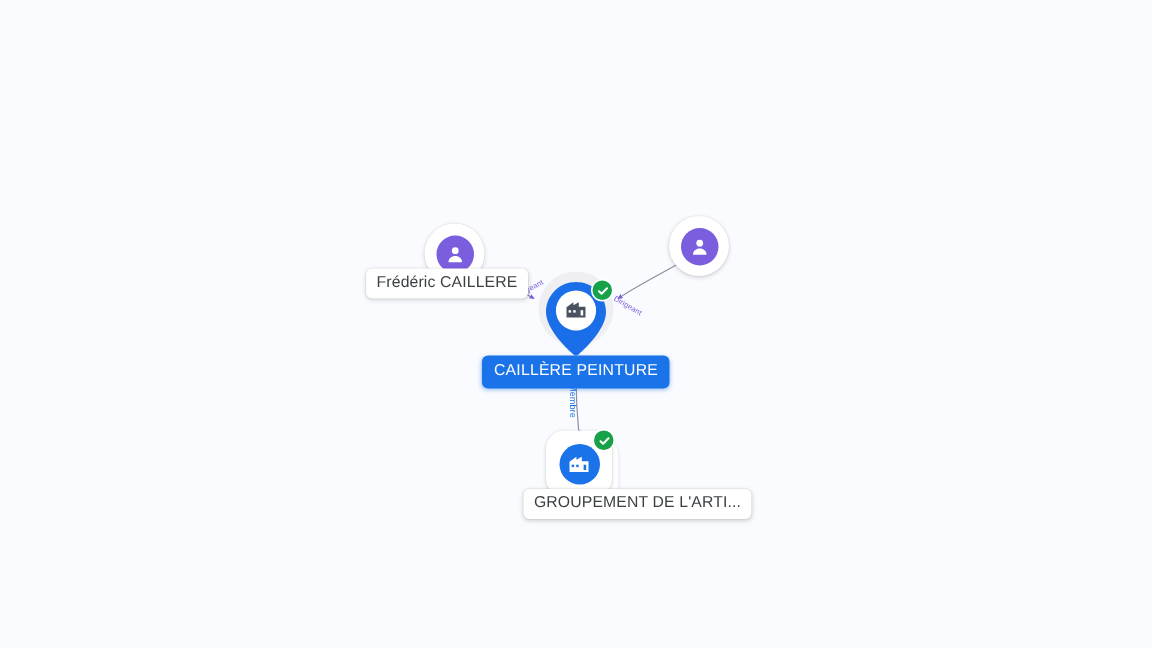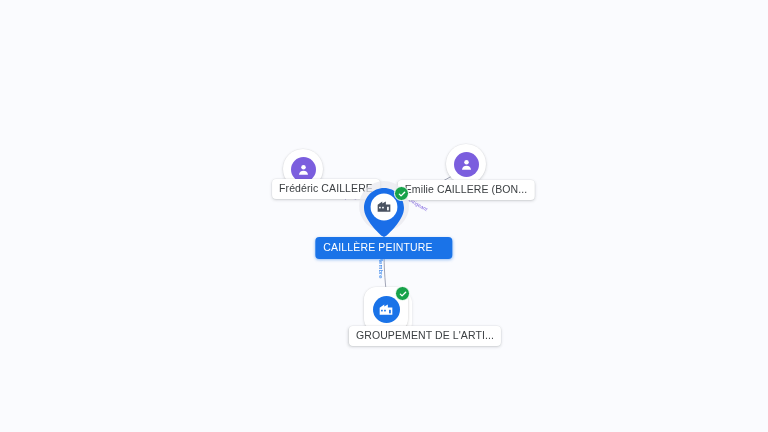--- a/index.html
+++ b/index.html
@@ -160,21 +160,21 @@
     background: #ffffff;
     color: #3c4043;
     box-shadow: 0 1px 3px rgba(60,64,67,0.22), 0 0 0 0.5px rgba(60,64,67,0.07);
     letter-spacing: .1px;
   }
   .node-label.primary {
     background: #1a73e8;
     color: #ffffff;
     box-shadow: 0 1px 3px rgba(26,115,232,0.42);
     font-size: 10.5px;
-    padding: 5px 20px 6px 8px;
+    padding: 5px 8px 6px 8px;
     letter-spacing: .15px;
   }
 
   
   .edge-label {
     position: absolute;
     font-size: 5px;
     line-height: 1;
     white-space: nowrap;
     letter-spacing: .1px;
@@ -219,33 +219,32 @@
   <div class="node" style="left:303px; top:169px;">
     <div class="person-card">
       <div class="person-avatar">
         <svg width="15" height="15" viewBox="0 0 24 24" aria-hidden="true">
           <circle cx="12" cy="8.2" r="3.6" fill="#ffffff"></circle>
           <path d="M4.8 20.4c0-4.1 3.3-6.6 7.2-6.6s7.2 2.5 7.2 6.6z" fill="#ffffff"></path>
         </svg>
       </div>
     </div>
   </div>
-  <div class="node-label" style="left:298px; top:179px;margin-left:28px;">Frédéric CAILLERE</div>
+  <div class="node-label" style="left:298px; top:179px;">Frédéric CAILLERE</div>
 
   <div class="node" style="left:466px; top:164px;">
     <div class="person-card">
       <div class="person-avatar">
         <svg width="15" height="15" viewBox="0 0 24 24" aria-hidden="true">
           <circle cx="12" cy="8.2" r="3.6" fill="#ffffff"></circle>
           <path d="M4.8 20.4c0-4.1 3.3-6.6 7.2-6.6s7.2 2.5 7.2 6.6z" fill="#ffffff"></path>
         </svg>
       </div>
     </div>
   </div>
-  <div class="node-label" style="left:466px; top:180px;">Emilie CAILLERE (BON...</div>
 
   <div class="node" style="left:384px; top:214px;">
     <div class="pin-wrap">
       <div class="pin-halo"></div>
       <div class="pin-shape">
         <svg width="44" height="52" viewBox="0 0 44 52" aria-hidden="true">
           <path d="M22 2C10.95 2 2 10.95 2 22c0 12.2 16.1 26.4 18.1 28.1a2.9 2.9 0 0 0 3.8 0C25.9 48.4 42 34.2 42 22 42 10.95 33.05 2 22 2z" fill="#1a6ee8"></path>
           <circle cx="22" cy="21" r="13.4" fill="#ffffff"></circle>
         </svg>
       </div>

